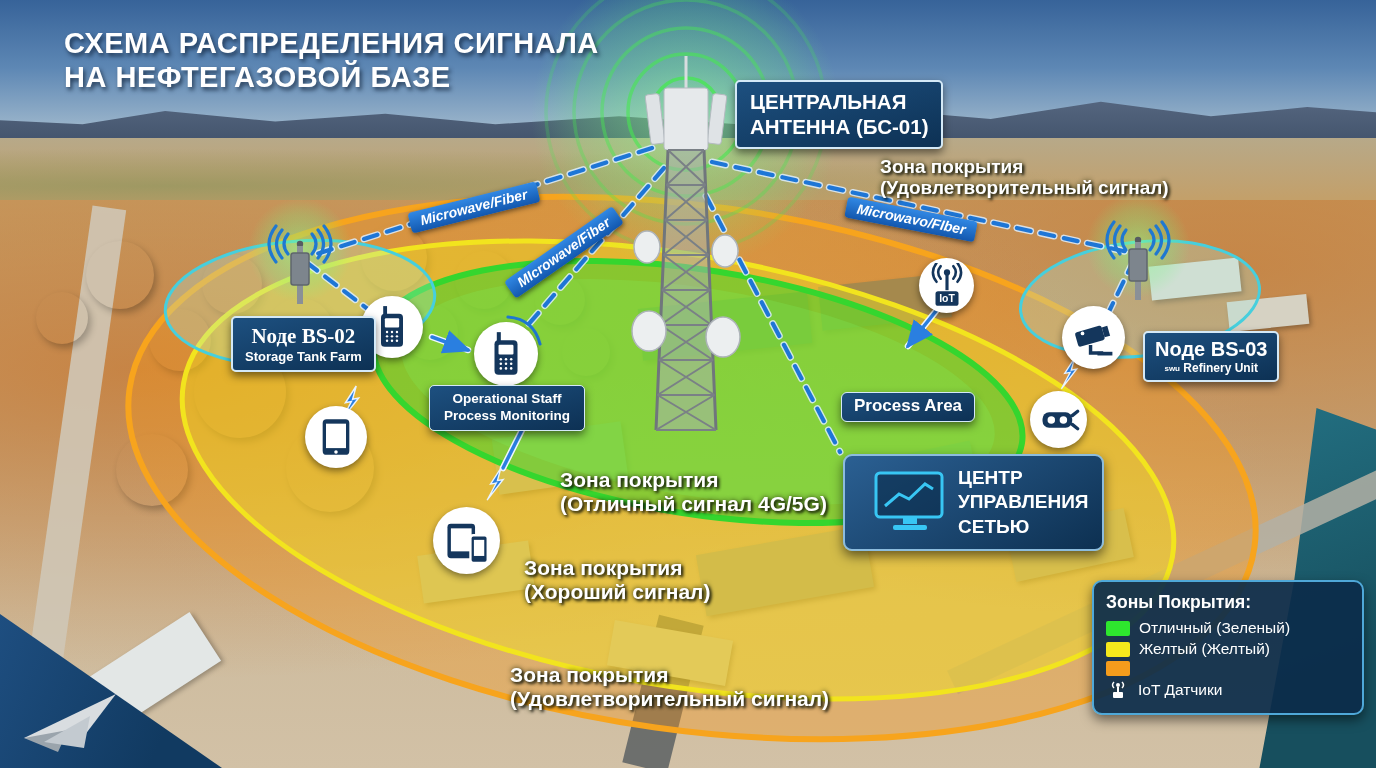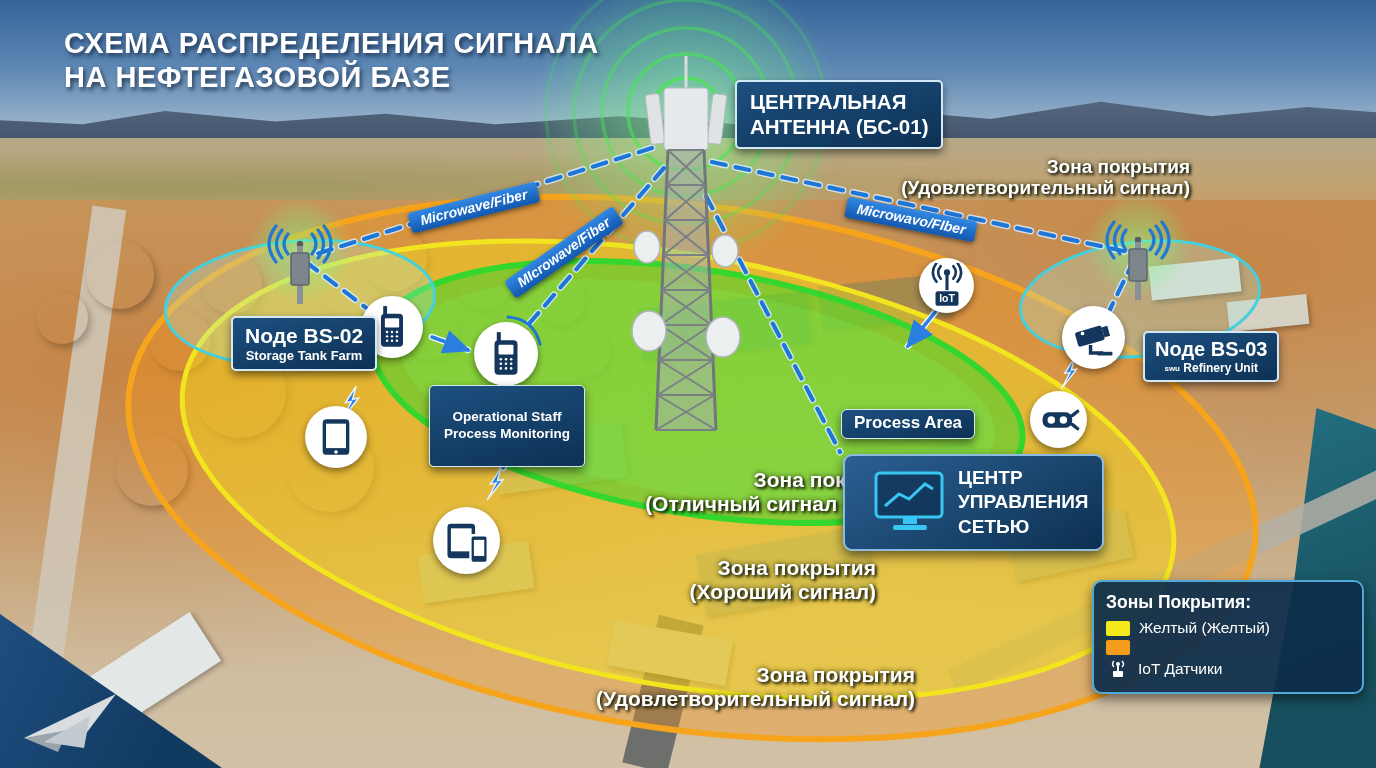--- a/index.html
+++ b/index.html
@@ -31,21 +31,21 @@
   .bld{position:absolute;box-shadow:2px 3px 5px rgba(0,0,0,.28);}
 
   
   .title{left:20px;top:26px;color:#fff;font-weight:bold;font-size:29px;line-height:1.18;
          letter-spacing:.5px;text-shadow:2px 3px 4px rgba(8,24,46,.7);margin-left:44px;}
   .nbox{position:absolute;color:#fff;font-weight:bold;text-align:center;
         background:linear-gradient(165deg,#1d5080,#0d3154);
         border:2px solid #d4e9f7;border-radius:5px;
         box-shadow:0 4px 9px rgba(0,0,0,.5);}
   .nbox .sub{display:block;font-weight:bold;}
-  .zlabel{position:absolute;color:#fff;font-weight:bold;text-align:right;
+  .zlabel{position:absolute;color:#fff;font-weight:bold;text-align:left;
         white-space:pre-line;line-height:1.13;
         text-shadow:0 0 5px rgba(30,40,10,.95),2px 2px 3px rgba(0,0,0,.85);}
   .mwb{position:absolute;color:#fff;font-weight:bold;font-style:italic;font-size:14px;
        background:linear-gradient(#3188e4,#1257ae);padding:2px 11px 3px;border-radius:4px;
        box-shadow:0 2px 5px rgba(0,0,0,.5);white-space:nowrap;}
   .ctrl{position:absolute;display:flex;align-items:center;gap:11px;
        background:linear-gradient(150deg,#2b6093,#0d3051);
        border:2px solid #8cbcdd;border-radius:9px;padding:10px 13px;
        box-shadow:0 5px 12px rgba(0,0,0,.55);}
   .ctrl .txt{color:#fff;font-weight:bold;font-size:19px;line-height:1.28;white-space:pre-line;text-align:left;}
@@ -341,50 +341,54 @@
   <div class="zlabel" style="left:524px;top:556px;width:352px;font-size:21px;">Зона покрытия
 (Хороший сигнал)</div>
   <div class="zlabel" style="left:510px;top:663px;width:405px;font-size:21px;">Зона покрытия
 (Удовлетворительный сигнал)</div>
 
   <div class="mwb" style="left:408px;top:197px;transform:rotate(-14deg);">Microwave/Fiber</div>
   <div class="mwb" style="left:498px;top:242px;transform:rotate(-35deg);">MIcrowave/Fiber</div>
   <div class="mwb" style="left:845px;top:209px;transform:rotate(11deg);">Microwavo/FIber</div>
 
   <div class="nbox" style="left:231px;top:316px;padding:6px 12px;">
-    <span style="font-size:21px;">Nоде BS-02</span>
+    <span style="font-size:21px;font-family:Liberation Serif, serif;">Nоде BS-02</span>
     <span class="sub" style="font-size:13px;">Storage Tank Farm</span>
   </div>
   <div class="nbox" style="left:1143px;top:331px;padding:5px 10px;">
     <span style="font-size:20px;">Nоде BS-03</span>
     <span class="sub" style="font-size:12px;">
       <span style="font-size:8px;vertical-align:1px;">swu</span>
       <span>Refinery Unit</span>
     </span>
   </div>
 
-  <div class="nbox" style="left:429px;top:385px;width:142px;padding:23px 6px;font-size:13.5px;line-height:1.25;white-space:pre-line;border-width:1.5px;">Operational Staff
+  <div class="nbox" style="left:429px;top:385px;width:142px;padding:5px 6px;font-size:13.5px;line-height:1.25;white-space:pre-line;border-width:1.5px;">Operational Staff
 Process Monitoring</div>
 
-  <div class="nbox" style="left:841px;top:409px;padding:3px 12px 5px;font-size:17px;border-width:1.5px;border-radius:6px;">Process Area</div>
+  <div class="nbox" style="left:841px;top:392px;padding:3px 12px 5px;font-size:17px;border-width:1.5px;border-radius:6px;">Process Area</div>
 
   <div class="ctrl" style="left:843px;top:454px;padding-left:28px;">
     <svg width="74" height="64" viewBox="0 0 74 64">
       <rect x="3" y="3" width="66" height="44" rx="4" fill="rgba(8,40,70,.55)" stroke="#38c6f4" stroke-width="3"></rect>
       <polyline points="12,36 26,24 36,29 52,14 60,19" fill="none" stroke="#38c6f4" stroke-width="3"></polyline>
       <rect x="30" y="47" width="14" height="7" fill="#38c6f4"></rect>
       <rect x="20" y="55" width="34" height="5" rx="2" fill="#38c6f4"></rect>
     </svg>
     <div class="txt">ЦЕНТР
 УПРАВЛЕНИЯ
 СЕТЬЮ</div>
   </div>
 
   <div class="abs legend">
     <h4>Зоны Покрытия:</h4>
+    <div class="lrow">
+      <span class="swatch" style="background: rgb(46, 230, 46);"></span>
+      <span>Отличный (Зеленый)</span>
+    </div>
     <div class="lrow">
       <span class="swatch" style="background: rgb(245, 233, 28);"></span>
       <span>Желтый (Желтый)</span>
     </div>
     <div class="lrow">
       <span class="swatch" style="background: rgb(245, 156, 28);"></span>
     </div>
     <div class="lrow">
       <span class="licon">
         <svg width="22" height="22" viewBox="0 0 22 22">

